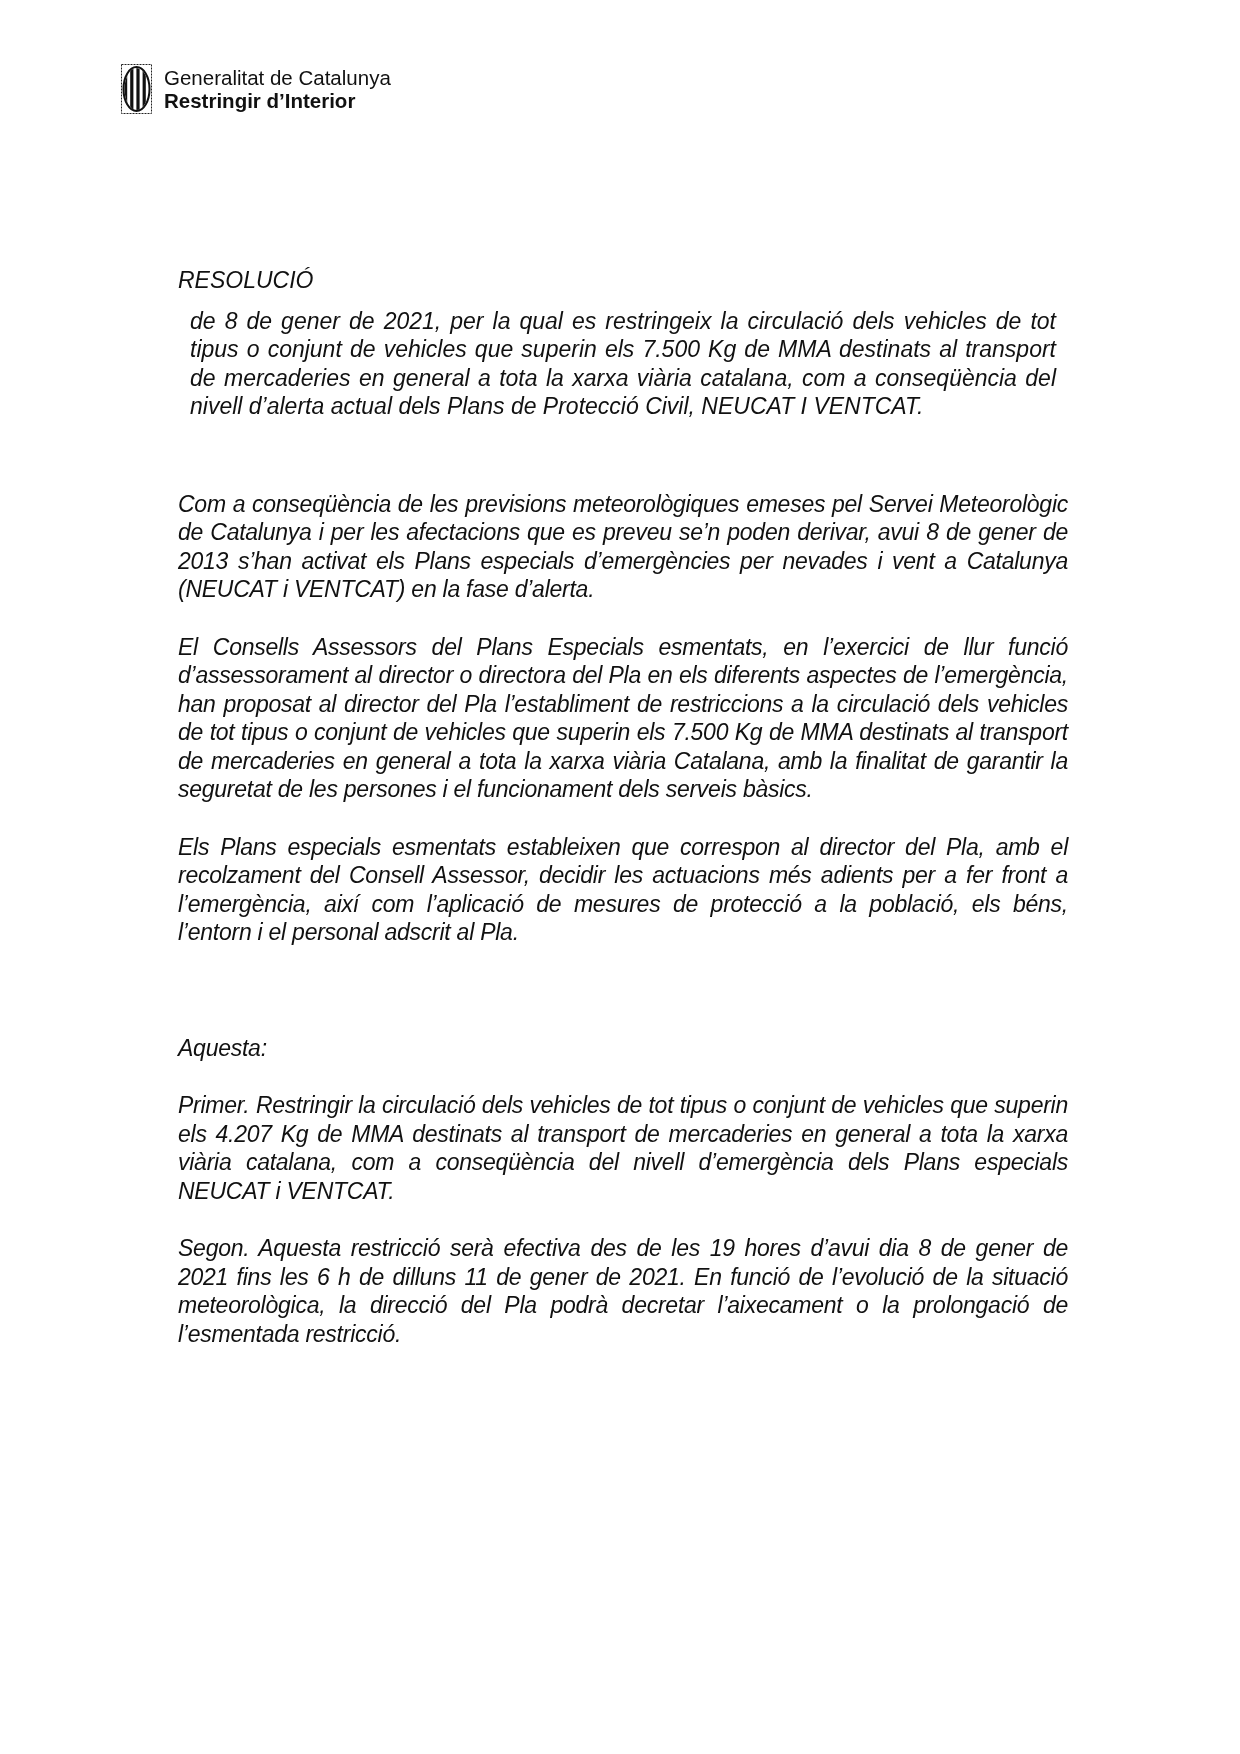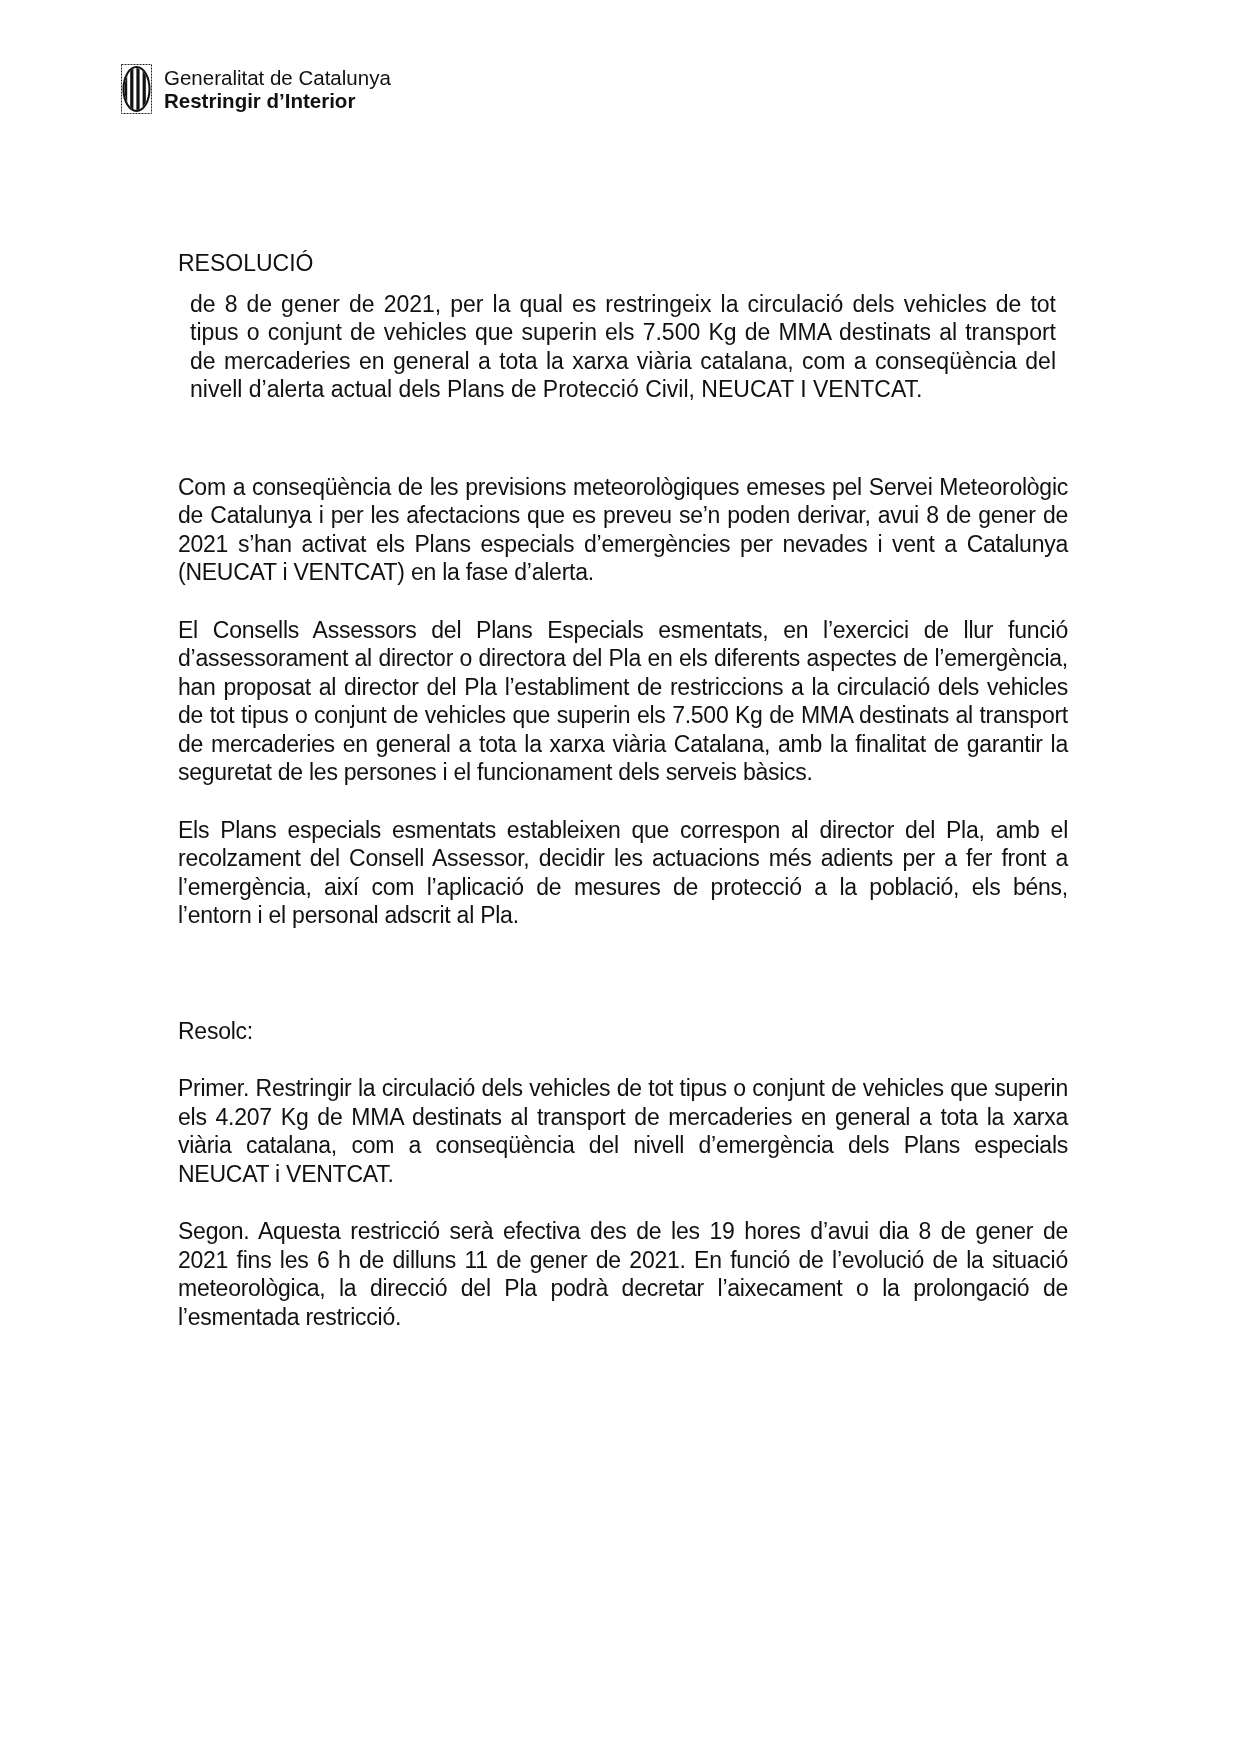--- a/index.html
+++ b/index.html
@@ -2,22 +2,22 @@
 <html><head>
 <meta charset="utf-8">
 <style>
   html, body { margin: 0; padding: 0; background: #ffffff; }
   body { width: 1240px; height: 1754px; position: relative; overflow: hidden; color: #111; }
   .header { position: absolute; left: 121px; top: 64px; display: flex; align-items: center; }
   .logo { width: 31px; height: 50px; margin-right: 12px; }
   .header-text { font-family: "Liberation Sans", sans-serif; font-size: 20.5px; line-height: 23px; }
   .header-text .org { font-weight: normal; }
   .header-text .dept { font-weight: bold; }
-  .content { position: absolute; left: 178px; top: 249px; width: 890px;
-    font-family: "Liberation Sans", sans-serif; font-size: 23px; line-height: 28.5px; }
+  .content { position: absolute; left: 178px; top: 266px; width: 890px;
+    font-family: "Liberation Sans", sans-serif; font-size: 23px; line-height: 28.5px; font-style: italic; }
   .title { margin: 0; font-weight: normal; font-size: 23px; }
   .intro { margin: 12px; text-align: justify; }
   .para { margin: 0; text-align: justify; letter-spacing: -0.25px; }
   .gap-lg { height: 57px; }
   .gap-md { height: 29px; }
   .gap-xl { height: 58px; }
 </style>
 </head>
 <body>
 
@@ -39,26 +39,26 @@
     <div class="org">Generalitat de Catalunya</div>
     <div class="dept">Restringir d’Interior</div>
   </div>
 </div>
 
 <div class="content">
   <h1 class="title">RESOLUCIÓ</h1>
   <p class="intro">de 8 de gener de 2021, per la qual es restringeix la circulació dels vehicles de tot tipus o conjunt de vehicles que superin els 7.500 Kg de MMA destinats al transport de mercaderies en general a tota la xarxa viària catalana, com a conseqüència del nivell d’alerta actual dels Plans de Protecció Civil, NEUCAT I VENTCAT.</p>
 
   <div class="gap-lg"></div>
-  <p class="para">Com a conseqüència de les previsions meteorològiques emeses pel Servei Meteorològic de Catalunya i per les afectacions que es preveu se’n poden derivar, avui 8 de gener de 2021 s’han activat els Plans especials d’emergències per nevades i vent a Catalunya (NEUCAT i VENTCAT) en la fase d’alerta.</p>
+  <p class="para">Com a conseqüència de les previsions meteorològiques emeses pel Servei Meteorològic de Catalunya i per les afectacions que es preveu se’n poden derivar, avui 8 de gener de 2013 s’han activat els Plans especials d’emergències per nevades i vent a Catalunya (NEUCAT i VENTCAT) en la fase d’alerta.</p>
   <div class="gap-md"></div>
   <p class="para">El Consells Assessors del Plans Especials esmentats, en l’exercici de llur funció d’assessorament al director o directora del Pla en els diferents aspectes de l’emergència, han proposat al director del Pla l’establiment de restriccions a la circulació dels vehicles de tot tipus o conjunt de vehicles que superin els 7.500 Kg de MMA destinats al transport de mercaderies en general a tota la xarxa viària Catalana, amb la finalitat de garantir la seguretat de les persones i el funcionament dels serveis bàsics.</p>
   <div class="gap-md"></div>
   <p class="para">Els Plans especials esmentats estableixen que correspon al director del Pla, amb el recolzament del Consell Assessor, decidir les actuacions més adients per a fer front a l’emergència, així com l’aplicació de mesures de protecció a la població, els béns, l’entorn i el personal adscrit al Pla.</p>
   <div class="gap-md"></div>
 
   <div class="gap-xl"></div>
-  <p class="para">Resolc:</p>
+  <p class="para">Aquesta:</p>
   <div class="gap-md"></div>
   <p class="para">Primer. Restringir la circulació dels vehicles de tot tipus o conjunt de vehicles que superin els 4.207 Kg de MMA destinats al transport de mercaderies en general a tota la xarxa viària catalana, com a conseqüència del nivell d’emergència dels Plans especials  NEUCAT i VENTCAT.</p>
   <div class="gap-md"></div>
   <p class="para">Segon. Aquesta restricció serà efectiva des de les 19 hores d’avui dia 8 de gener de 2021 fins les 6 h de dilluns 11 de gener de 2021. En funció de l’evolució de la situació meteorològica, la direcció del Pla podrà decretar l’aixecament o la prolongació de l’esmentada restricció.</p>
 </div>
 
 </body></html>

